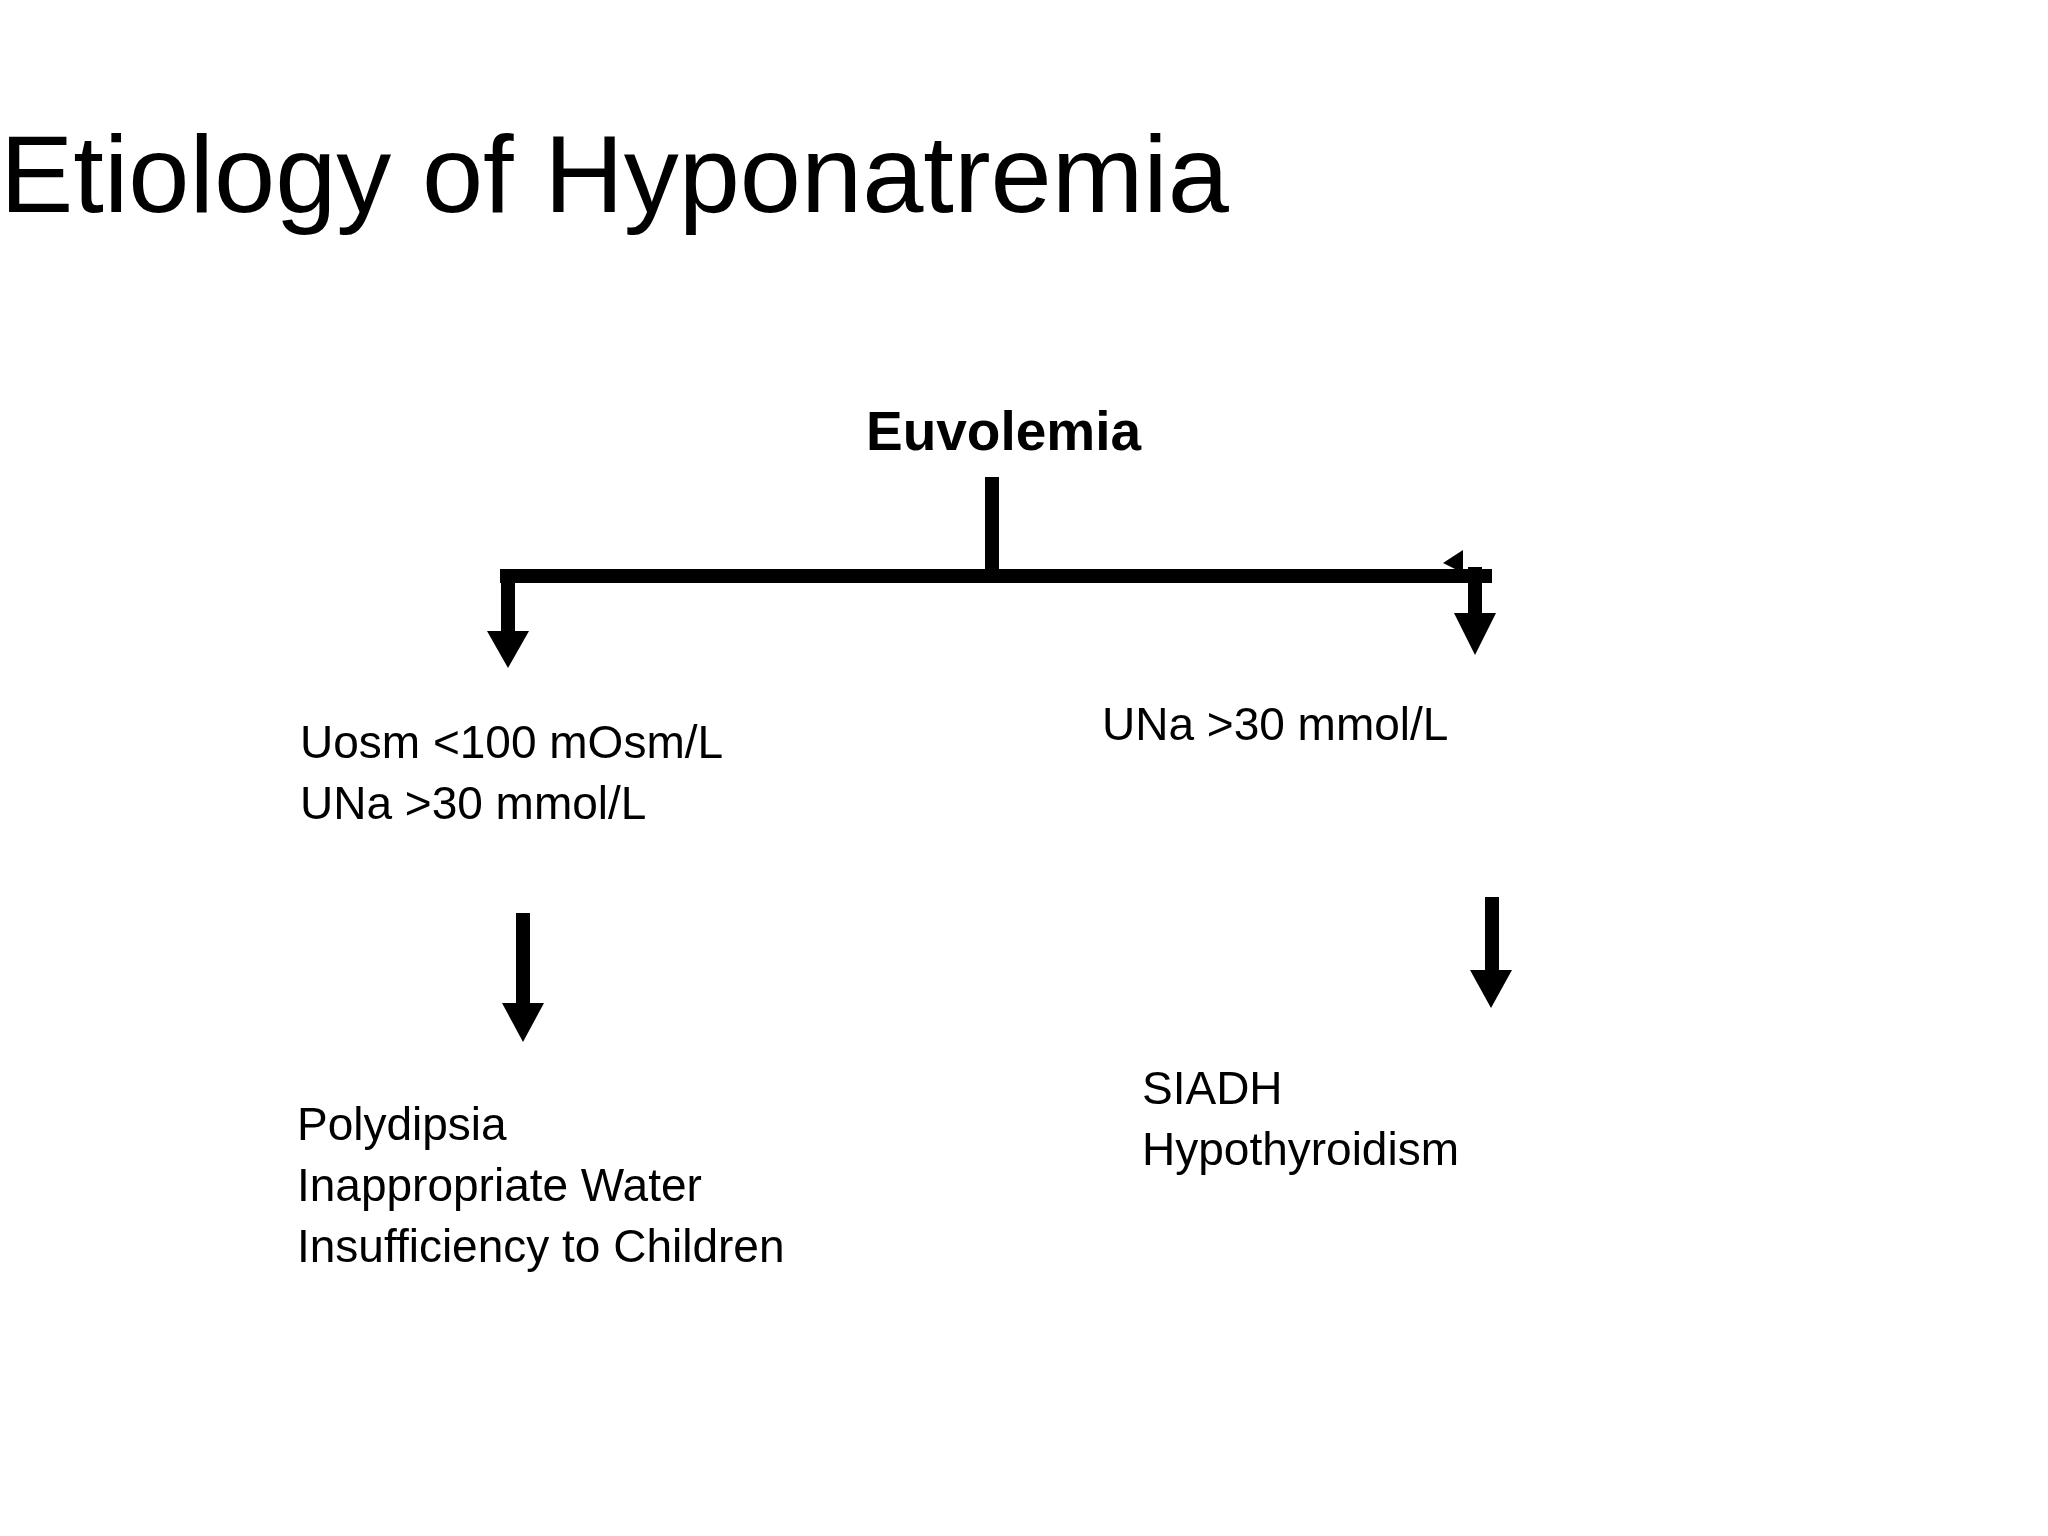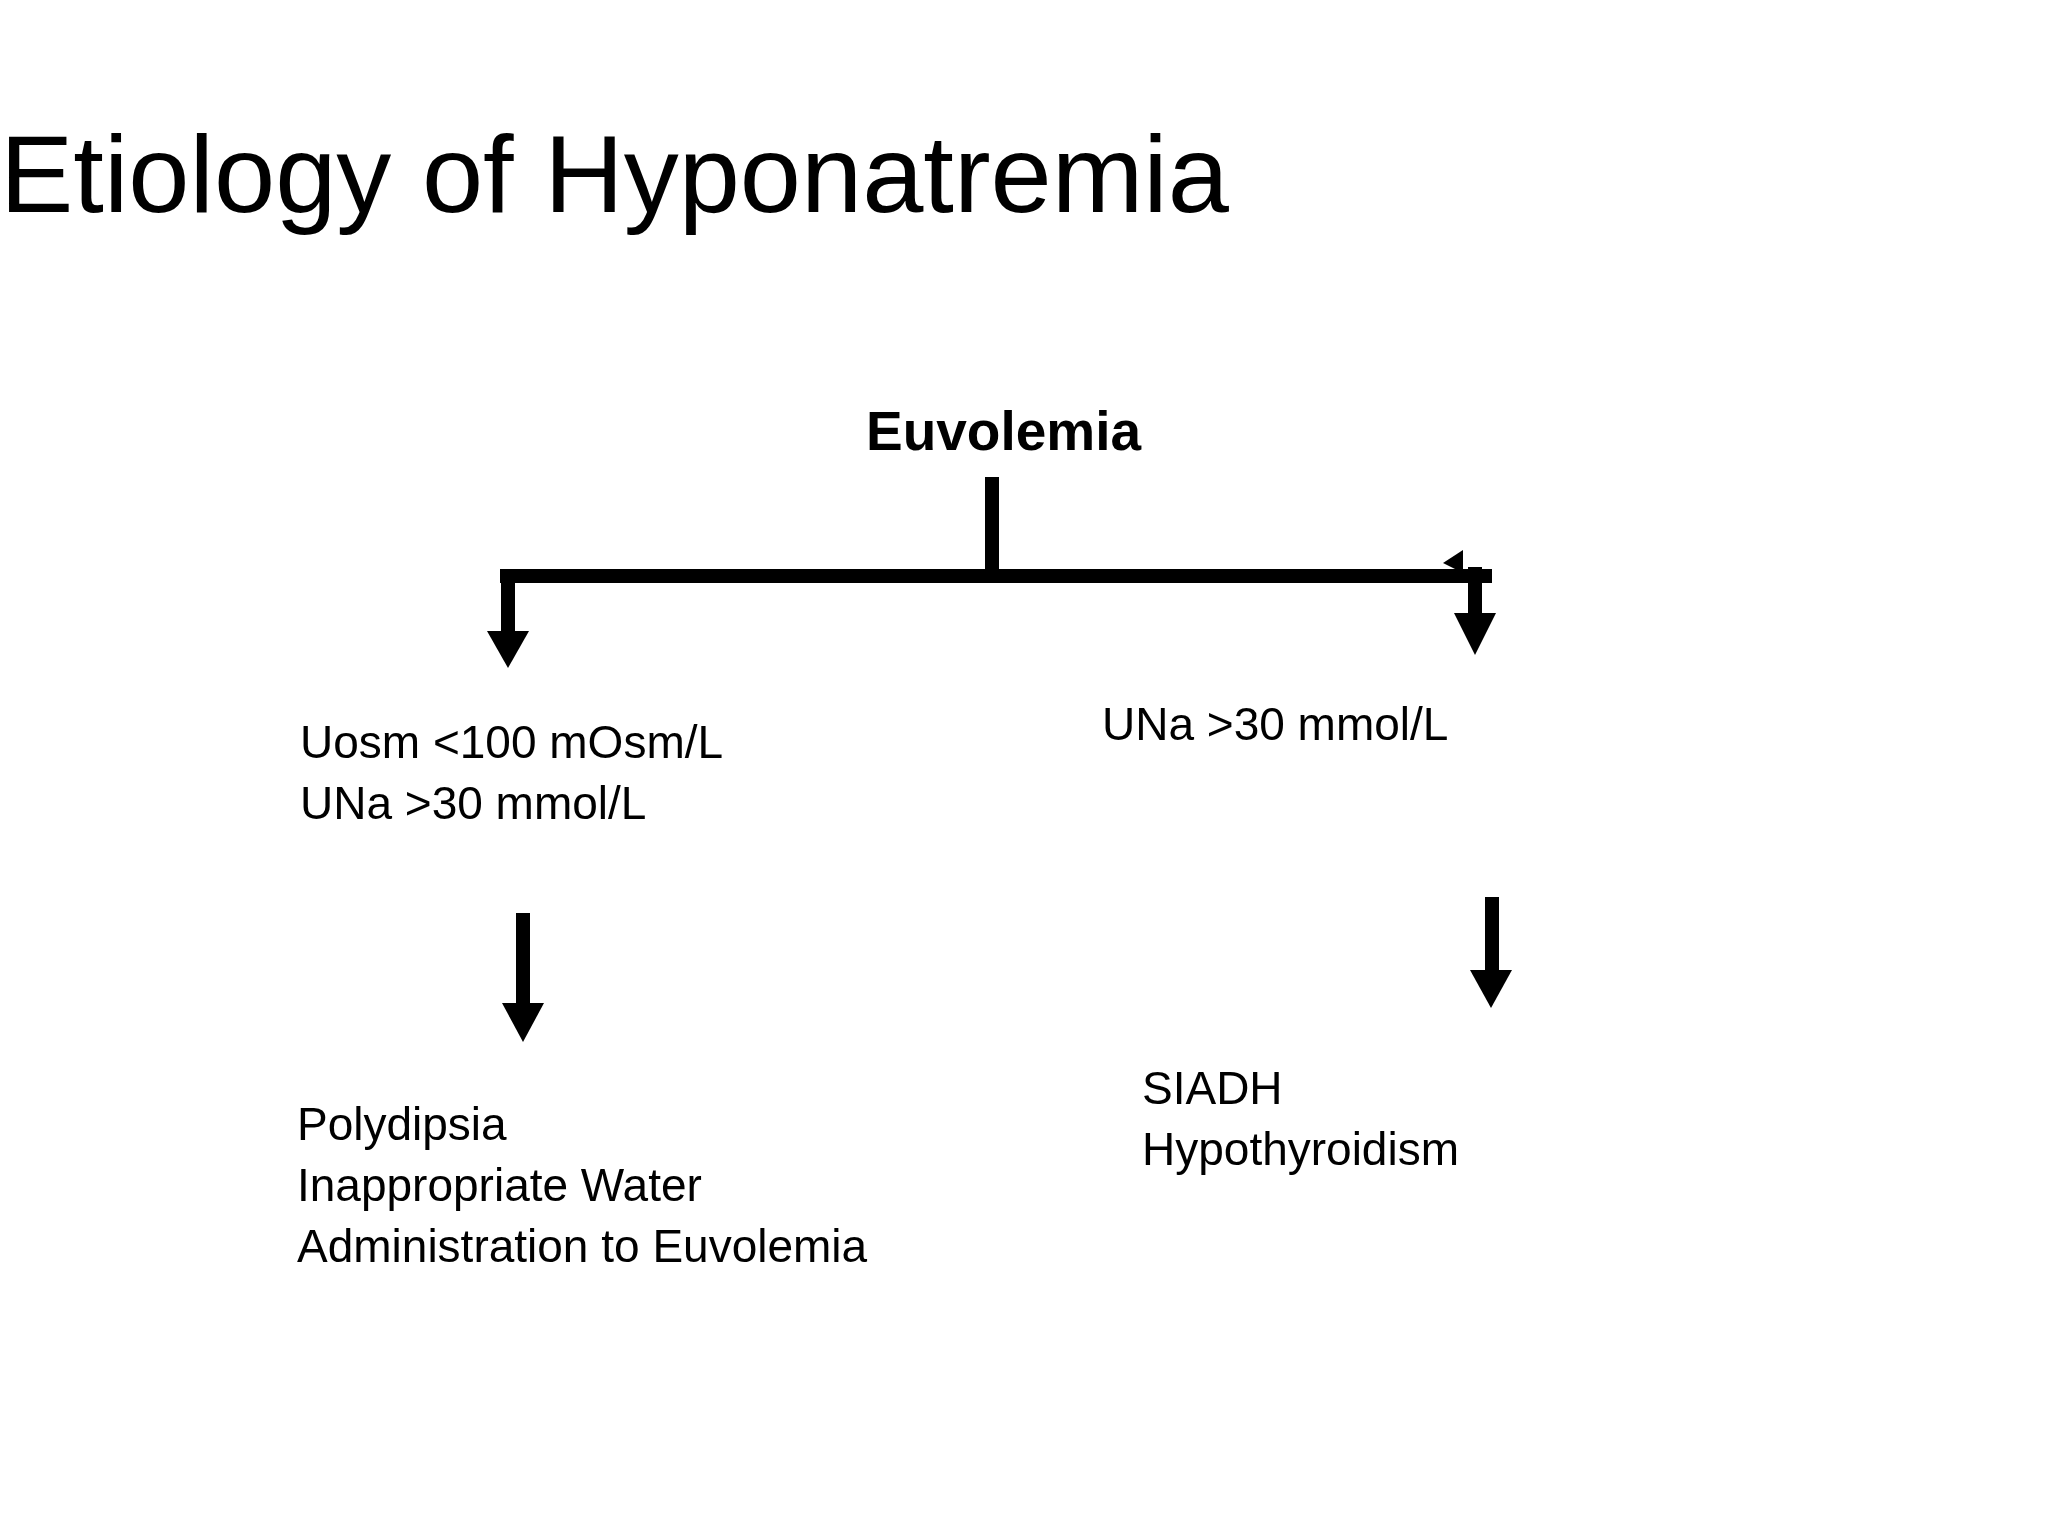--- a/index.html
+++ b/index.html
@@ -88,21 +88,21 @@
     <div>UNa &gt;30 mmol/L</div>
   </div>
 
   <div class="abs body-text right-criteria">
     <div>UNa &gt;30 mmol/L</div>
   </div>
 
   <div class="abs body-text left-outcomes">
     <div>Polydipsia</div>
     <div>Inappropriate Water</div>
-    <div>Administration to Euvolemia</div>
+    <div>Insufficiency to Children</div>
   </div>
 
   <div class="abs body-text right-outcomes">
     <div>SIADH</div>
     <div>Hypothyroidism</div>
   </div>
 
 </div>
 
 </body></html>

